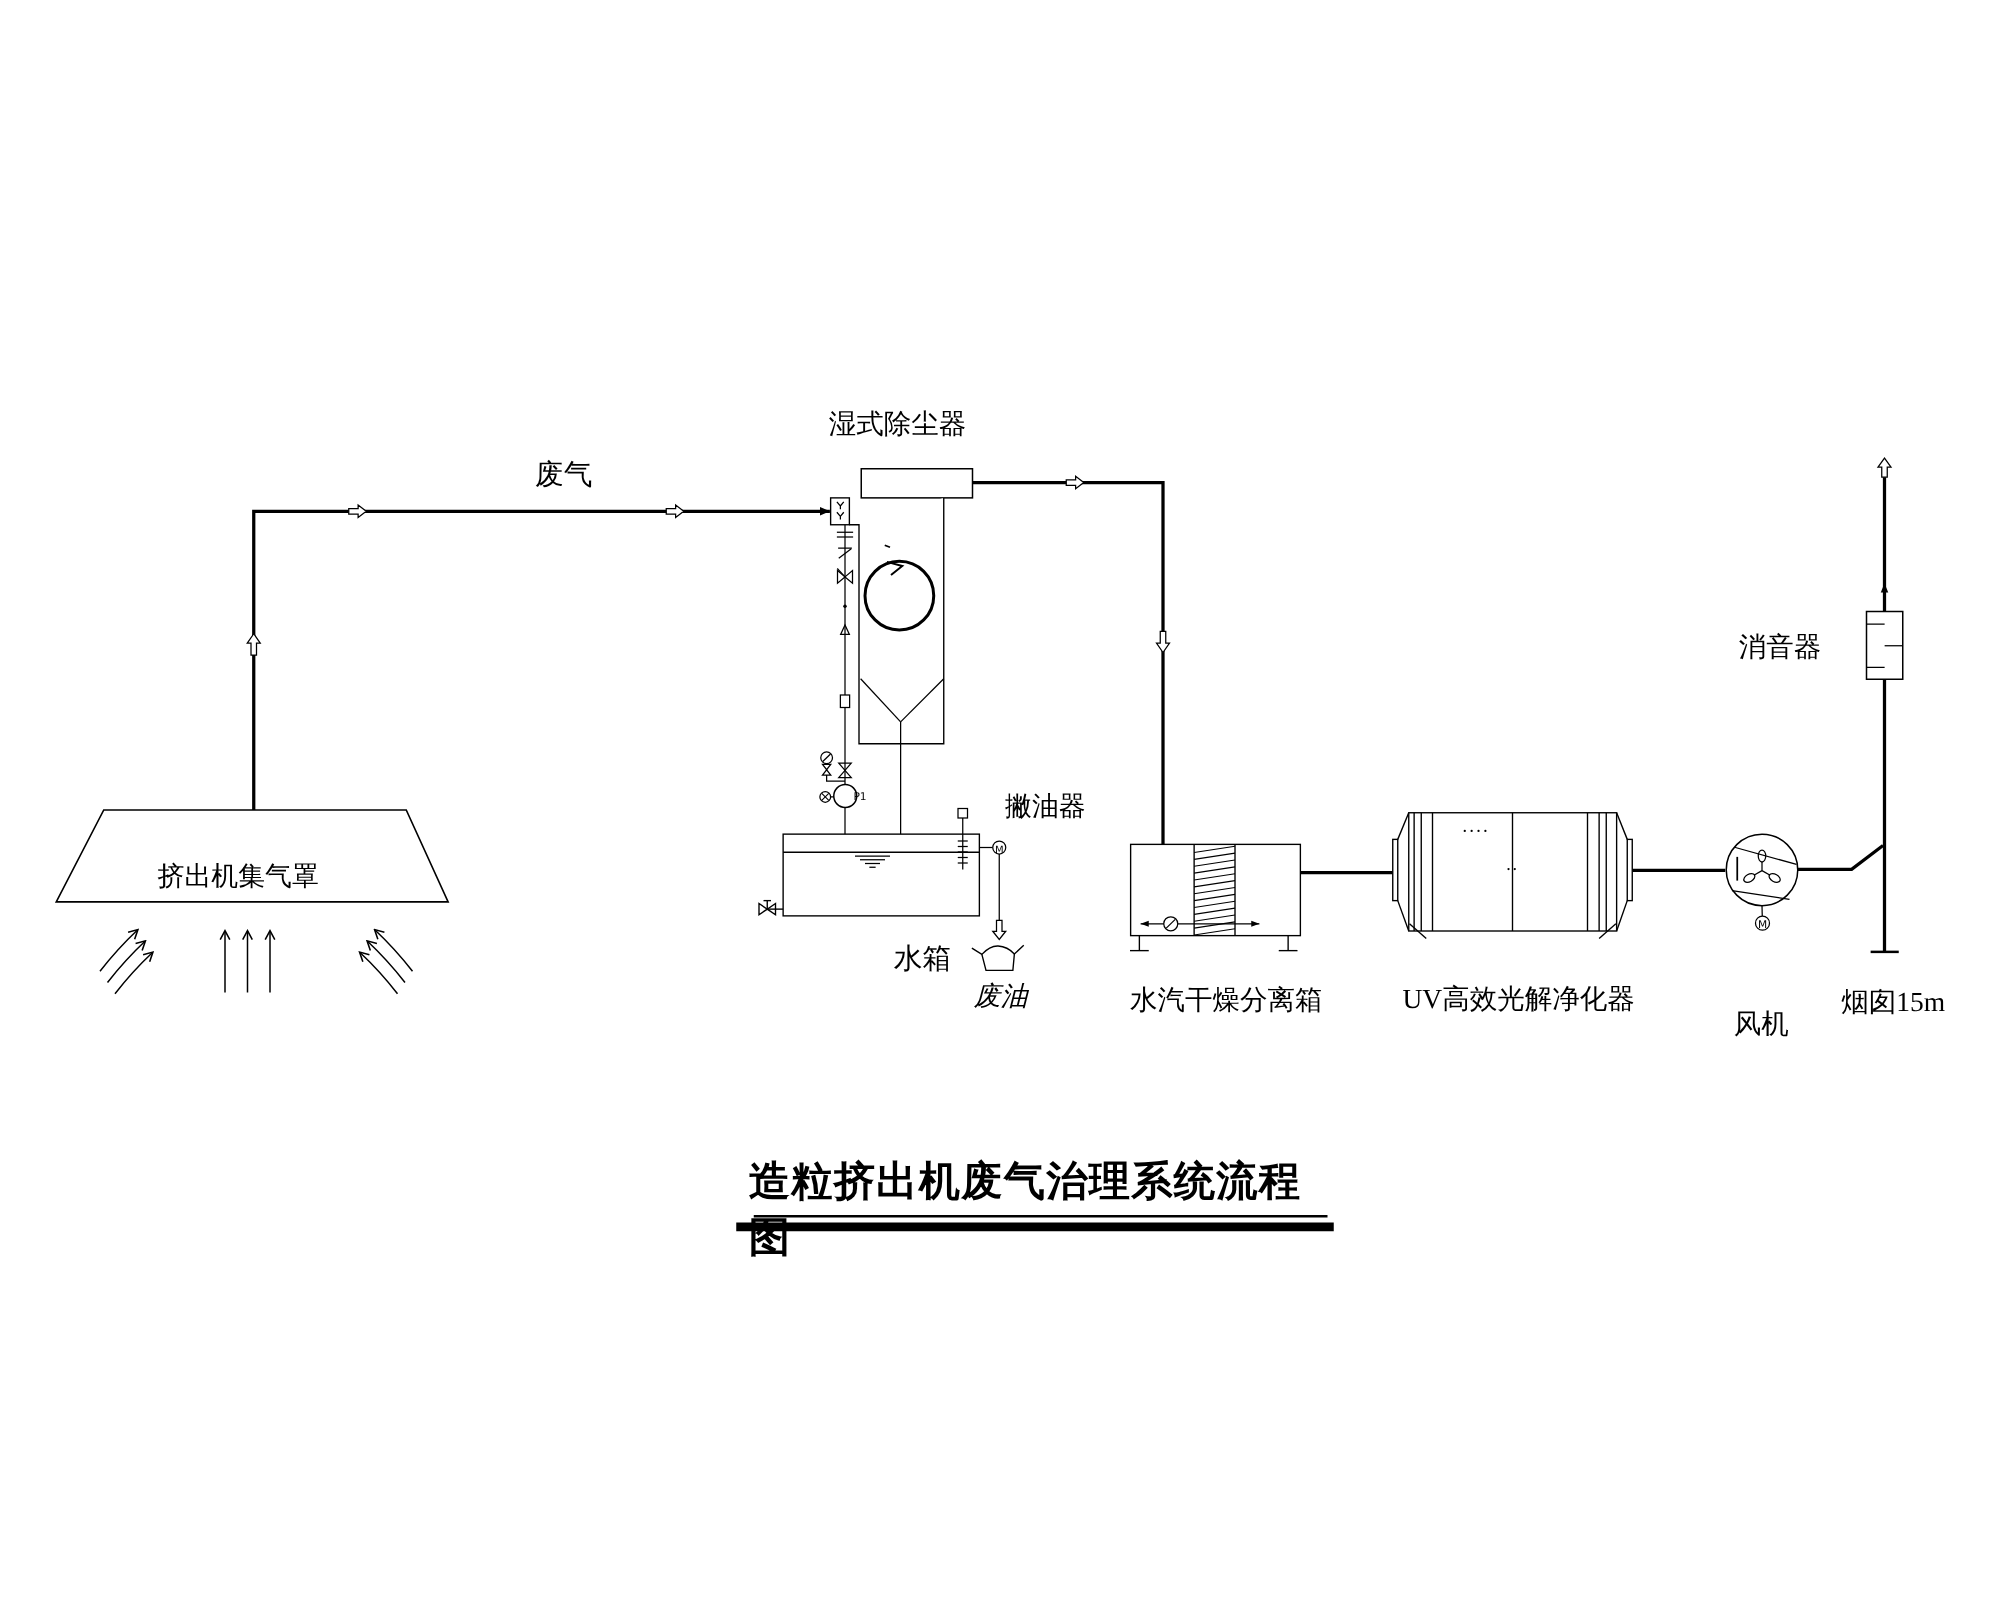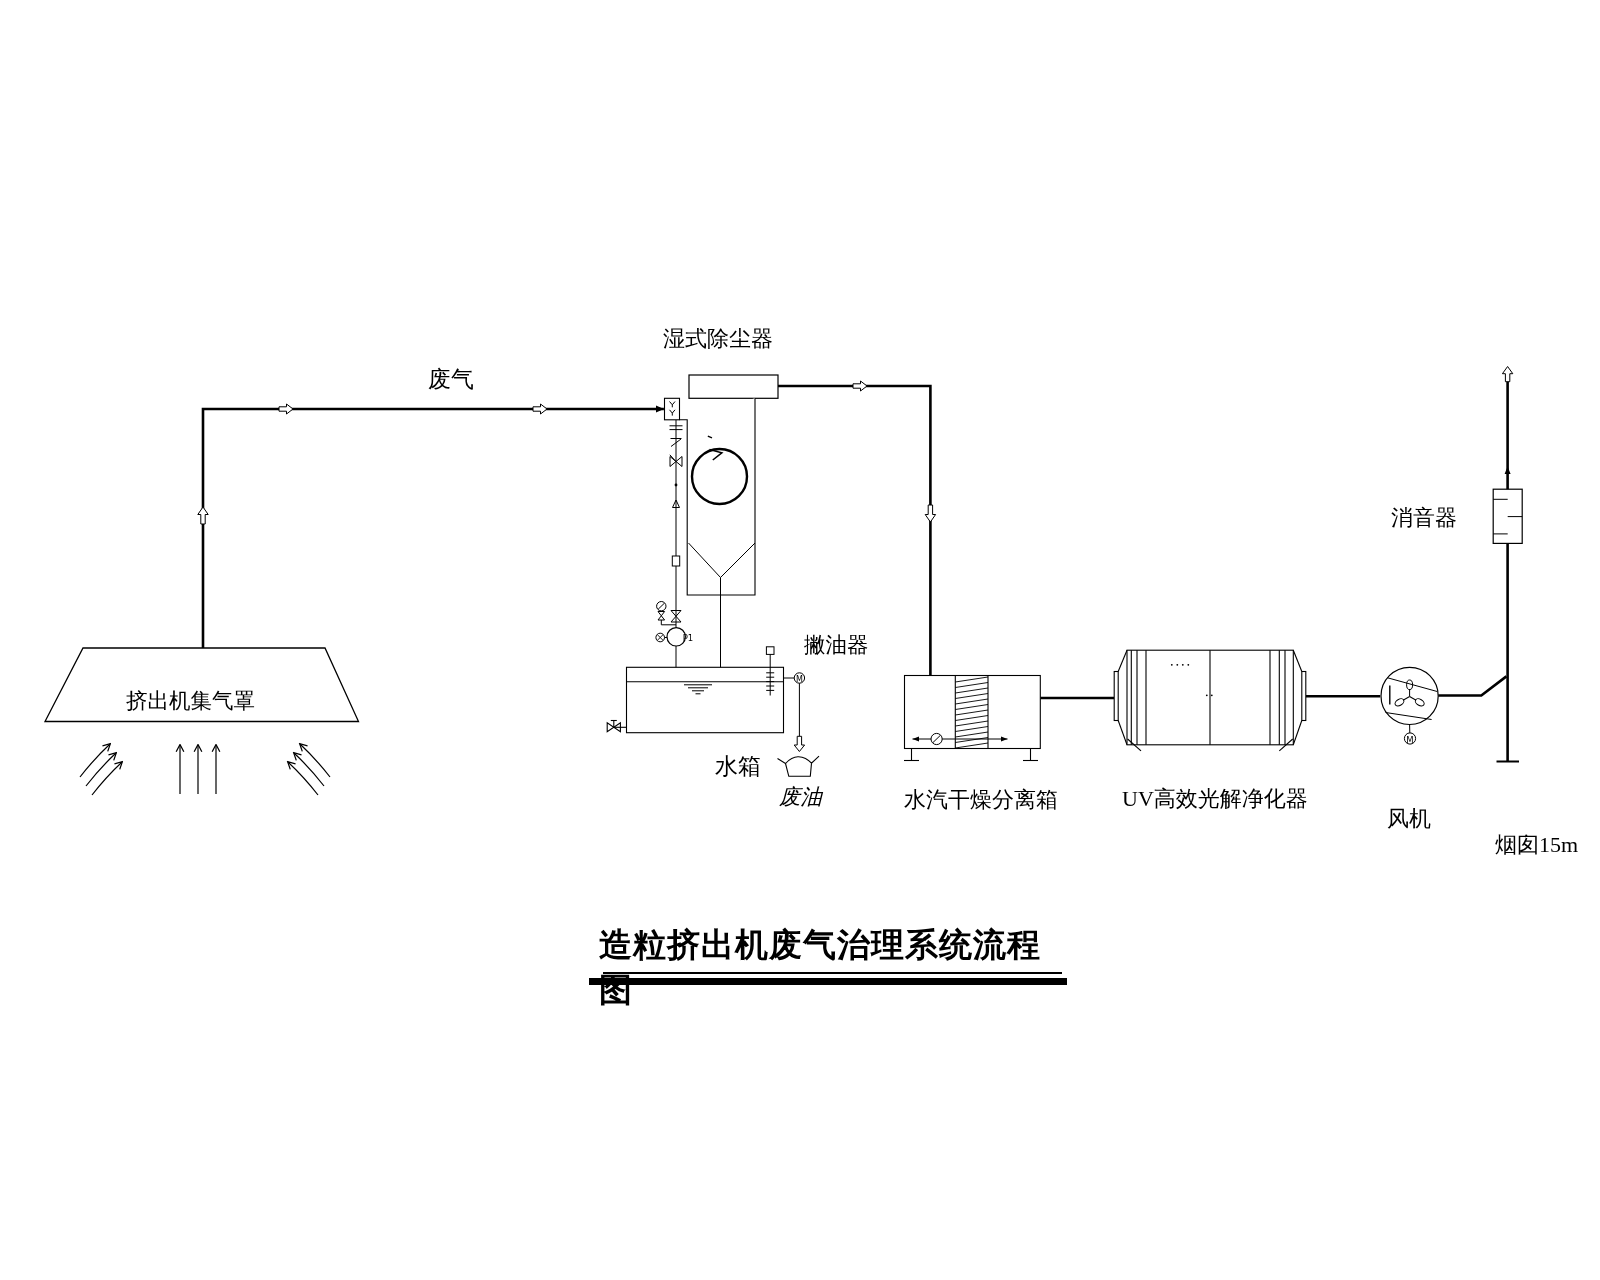--- a/index.html
+++ b/index.html
@@ -288,21 +288,21 @@
 
 <div class="lbl lbl-23" style="left:404px;top:368px;">废气</div>
 <div class="lbl lbl-22" style="left:663px;top:328px;">湿式除尘器</div>
 <div class="lbl lbl-21" style="left:126px;top:691px;">挤出机集气罩</div>
 <div class="lbl lbl-21" style="left:804px;top:635px;">撇油器</div>
 <div class="lbl lbl-23" style="left:691px;top:755px;">水箱</div>
 <div class="lbl lbl-21" style="left:779px;top:787px;font-style:italic;">废油</div>
 <div class="lbl lbl-22" style="left:904px;top:789px;">水汽干燥分离箱</div>
 <div class="lbl lbl-22" style="left:1122px;top:788px;text-align:center;">UV高效光解净化器</div>
 <div class="lbl lbl-22" style="left:1387px;top:792px;margin-top:16px;">风机</div>
-<div class="lbl lbl-22" style="left:1473px;top:834px;margin-left:22px;">烟囱15m</div>
+<div class="lbl lbl-22" style="left:1473px;top:791px;">烟囱15m</div>
 <div class="lbl lbl-22" style="left:1391px;top:507px;text-align:center;">消音器</div>
 
 <div class="tag" style="left:666px;top:632.5px;width:44px;font-size:8.5px;">P1</div>
 <div class="tag" style="left:793px;top:674.5px;width:13px;font-size:8px;">M</div>
 <div class="tag" style="left:1403.5px;top:734.8px;width:13px;font-size:8.5px;">M</div>
 
 <div class="title">造粒挤出机废气治理系统流程图</div>
 <div class="rule-thin"></div>
 <div class="rule-thick"></div>
 

